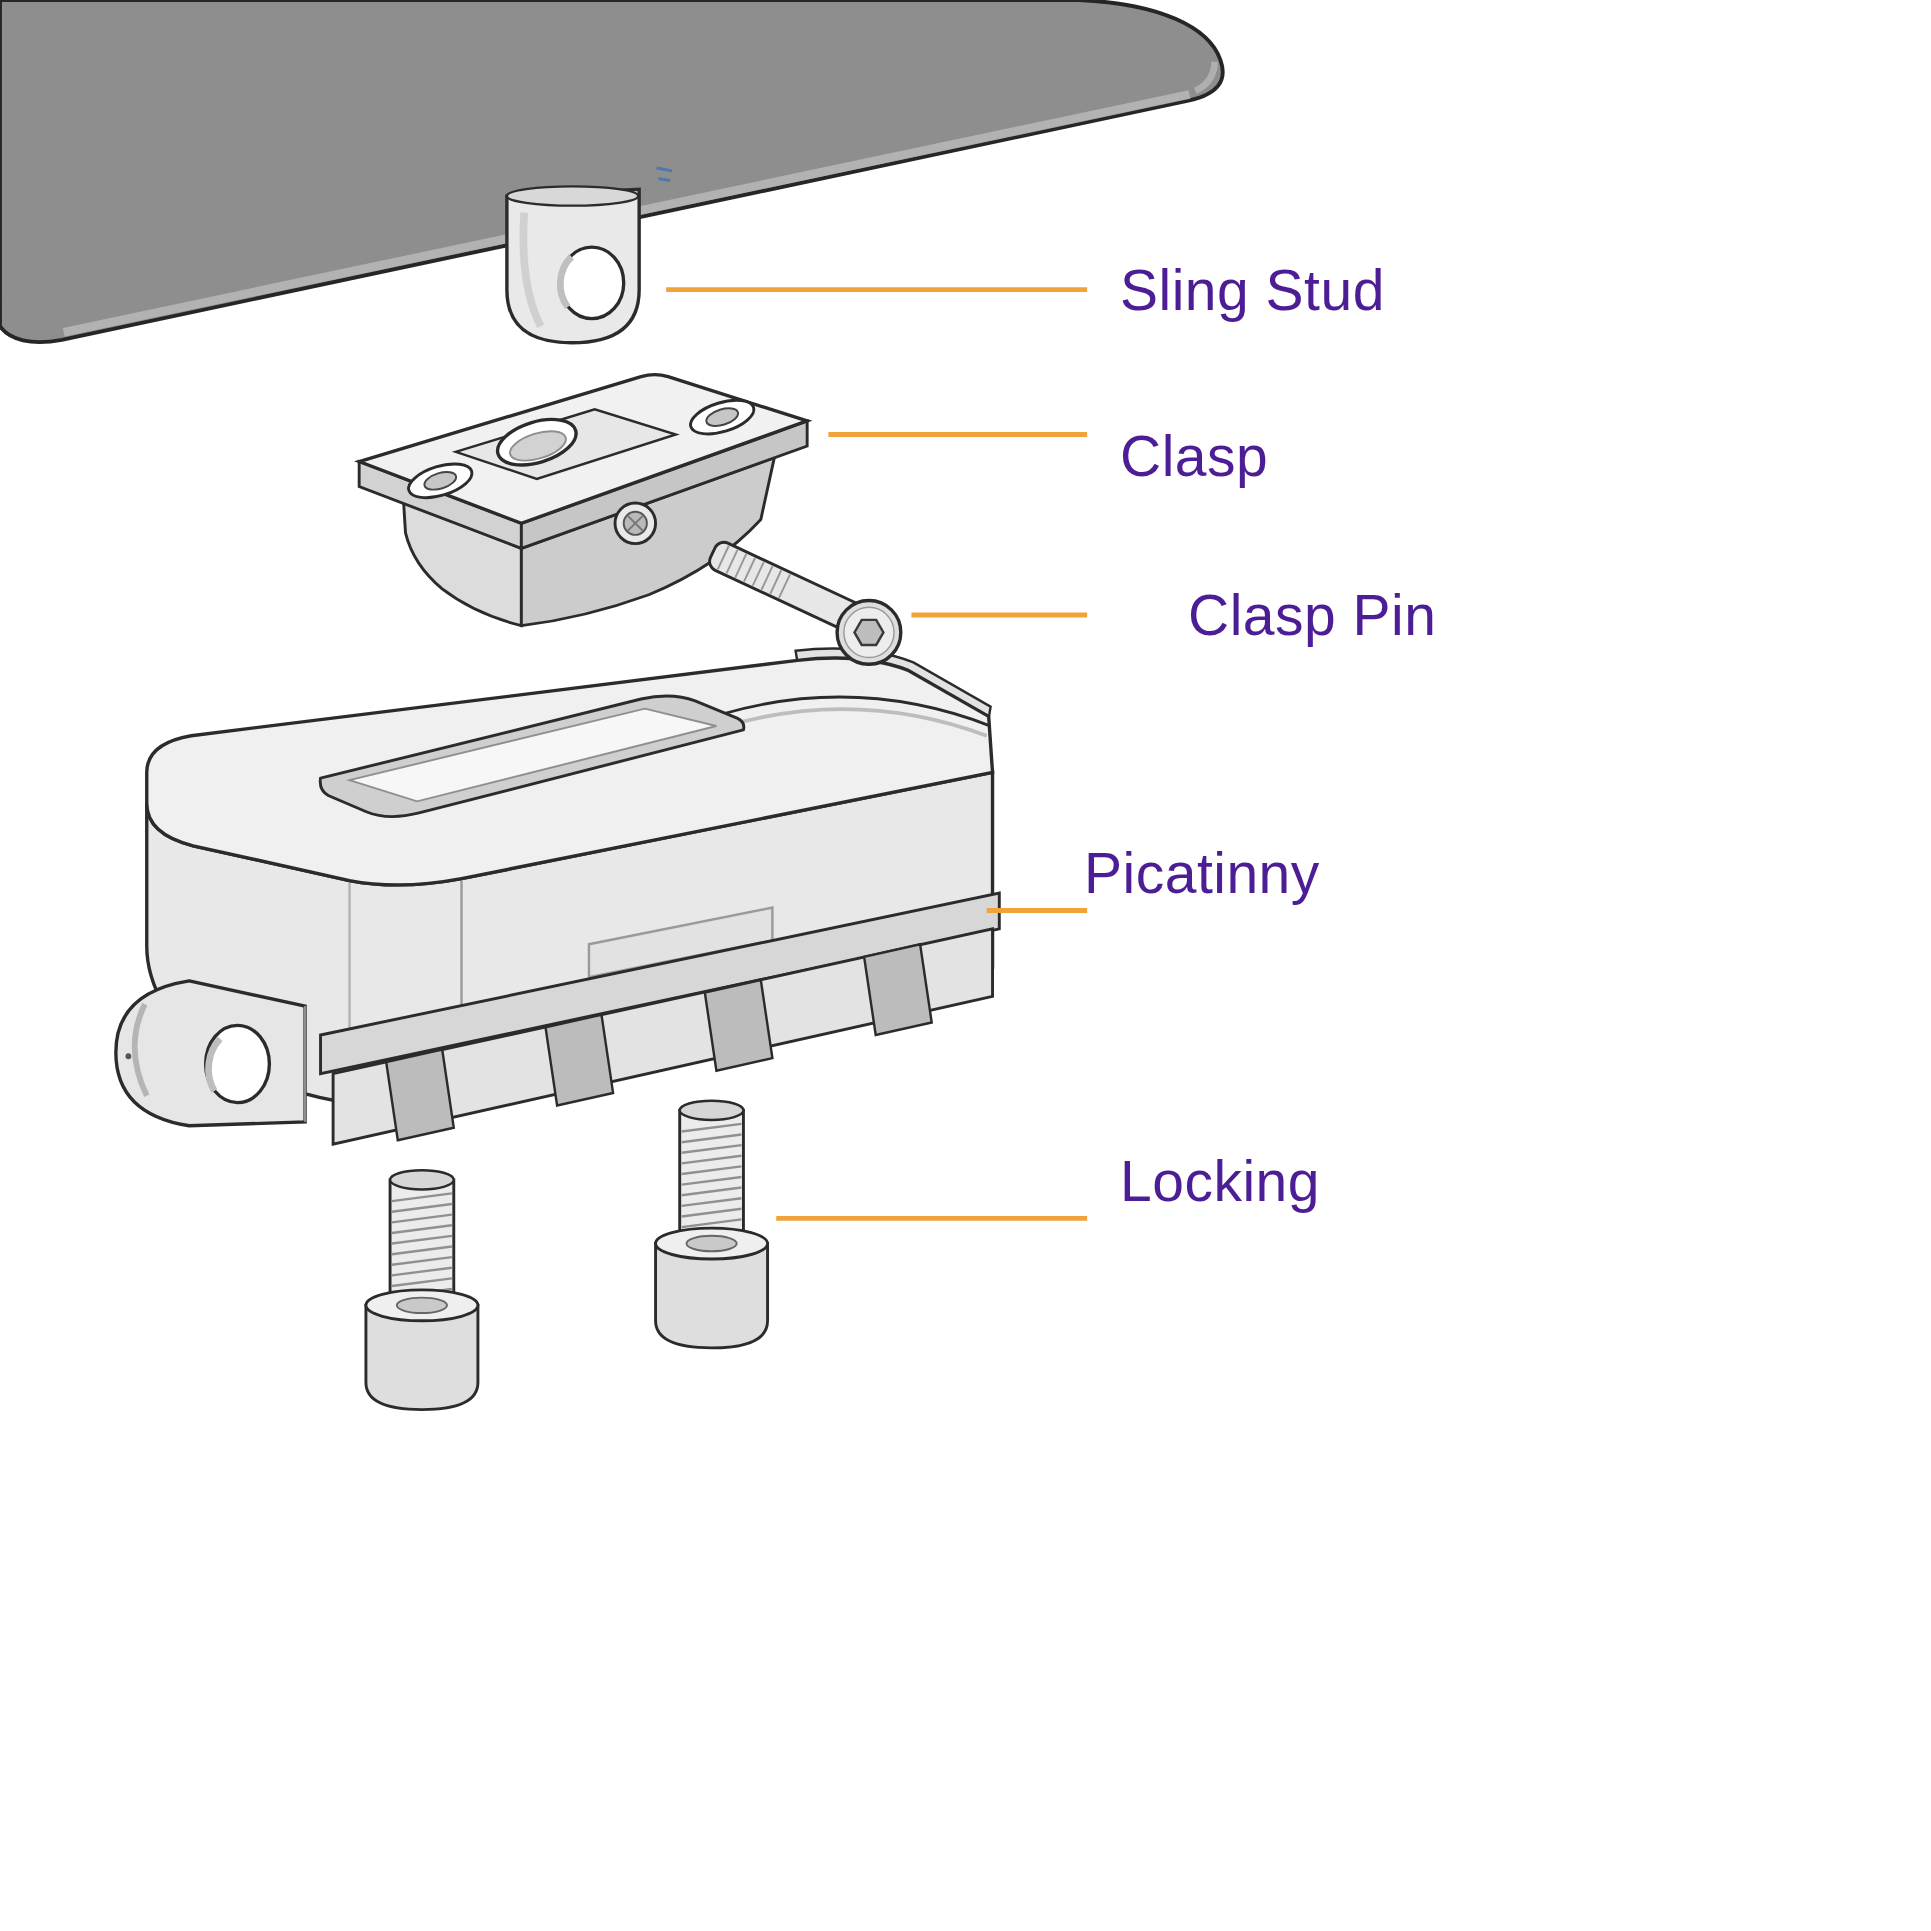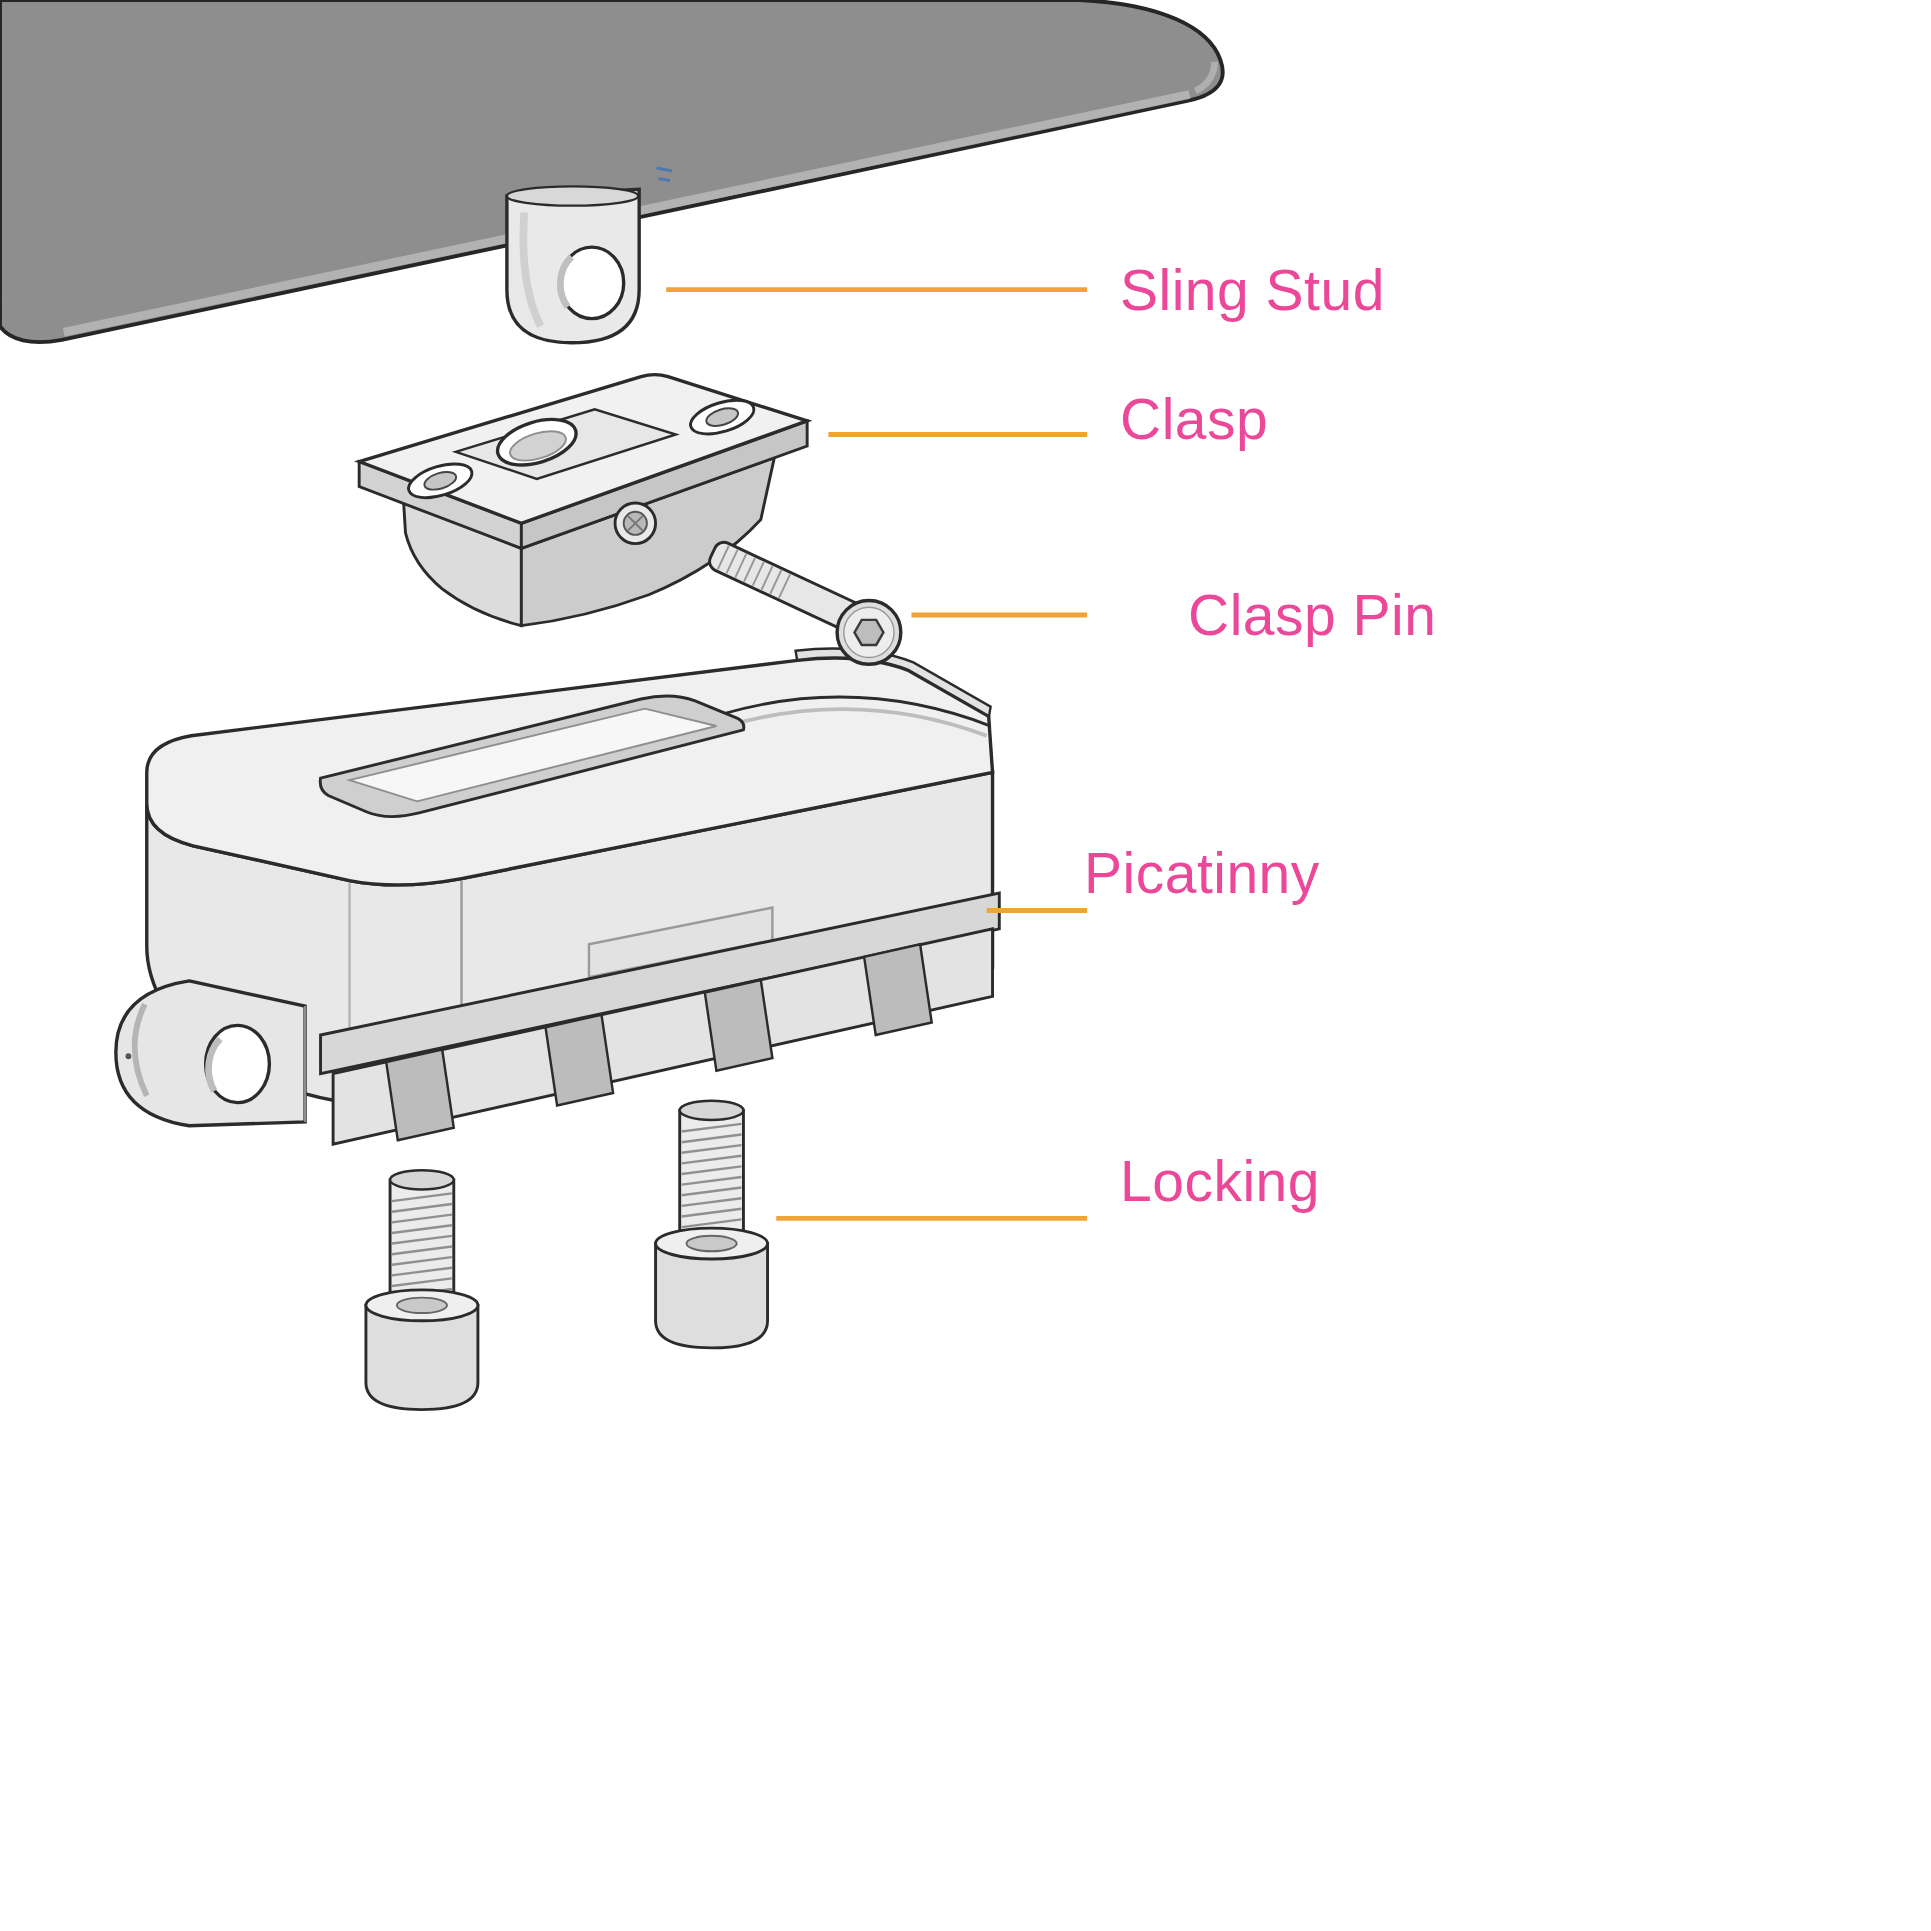--- a/index.html
+++ b/index.html
@@ -1,19 +1,19 @@
 <!DOCTYPE html>
 <html><head>
 <meta charset="utf-8">
 <style>
   html,body{margin:0;padding:0;background:#ffffff;}
   .canvas{position:relative;width:1931px;height:1931px;background:#ffffff;overflow:hidden;
           font-family:"Liberation Sans",sans-serif;}
   .diagram-svg{position:absolute;left:0;top:0;}
-  .label{position:absolute;color:#ec4899;font-size:57px;line-height:75px;font-weight:400;
+  .label{position:absolute;color:#4c1d95;font-size:57px;line-height:75px;font-weight:400;
          letter-spacing:0.5px;white-space:nowrap;}
 </style>
 </head>
 <body>
 
 <div class="canvas">
 
   <svg class="diagram-svg" width="1931" height="1931" viewBox="0 0 2000 2000">
 
     <g>
@@ -164,21 +164,21 @@
       <line x1="690" y1="300" x2="1126" y2="300" stroke="#F0A33A"></line>
       <line x1="858" y1="450" x2="1126" y2="450" stroke="#F0A33A"></line>
       <line x1="944" y1="637" x2="1126" y2="637" stroke="#F0A33A"></line>
       <line x1="1022" y1="943" x2="1126" y2="943" stroke="#F0A33A"></line>
       <line x1="804" y1="1262" x2="1126" y2="1262" stroke="#F0A33A"></line>
     </g>
   </svg>
 
   <div class="label" style="left:1120px;top:253px">Sling Stud</div>
 
-  <div class="label" style="left:1120px;top:382px">Clasp</div>
+  <div class="label" style="left:1120px;top:419px">Clasp</div>
 
   <div class="label" style="left:1188px;top:578px">Clasp Pin</div>
 
   <div class="label" style="left:1084px;top:836px">
     <div>Picatinny</div>
   </div>
 
   <div class="label" style="left:1120px;top:1144px">
     <div>Locking</div>
   </div>

